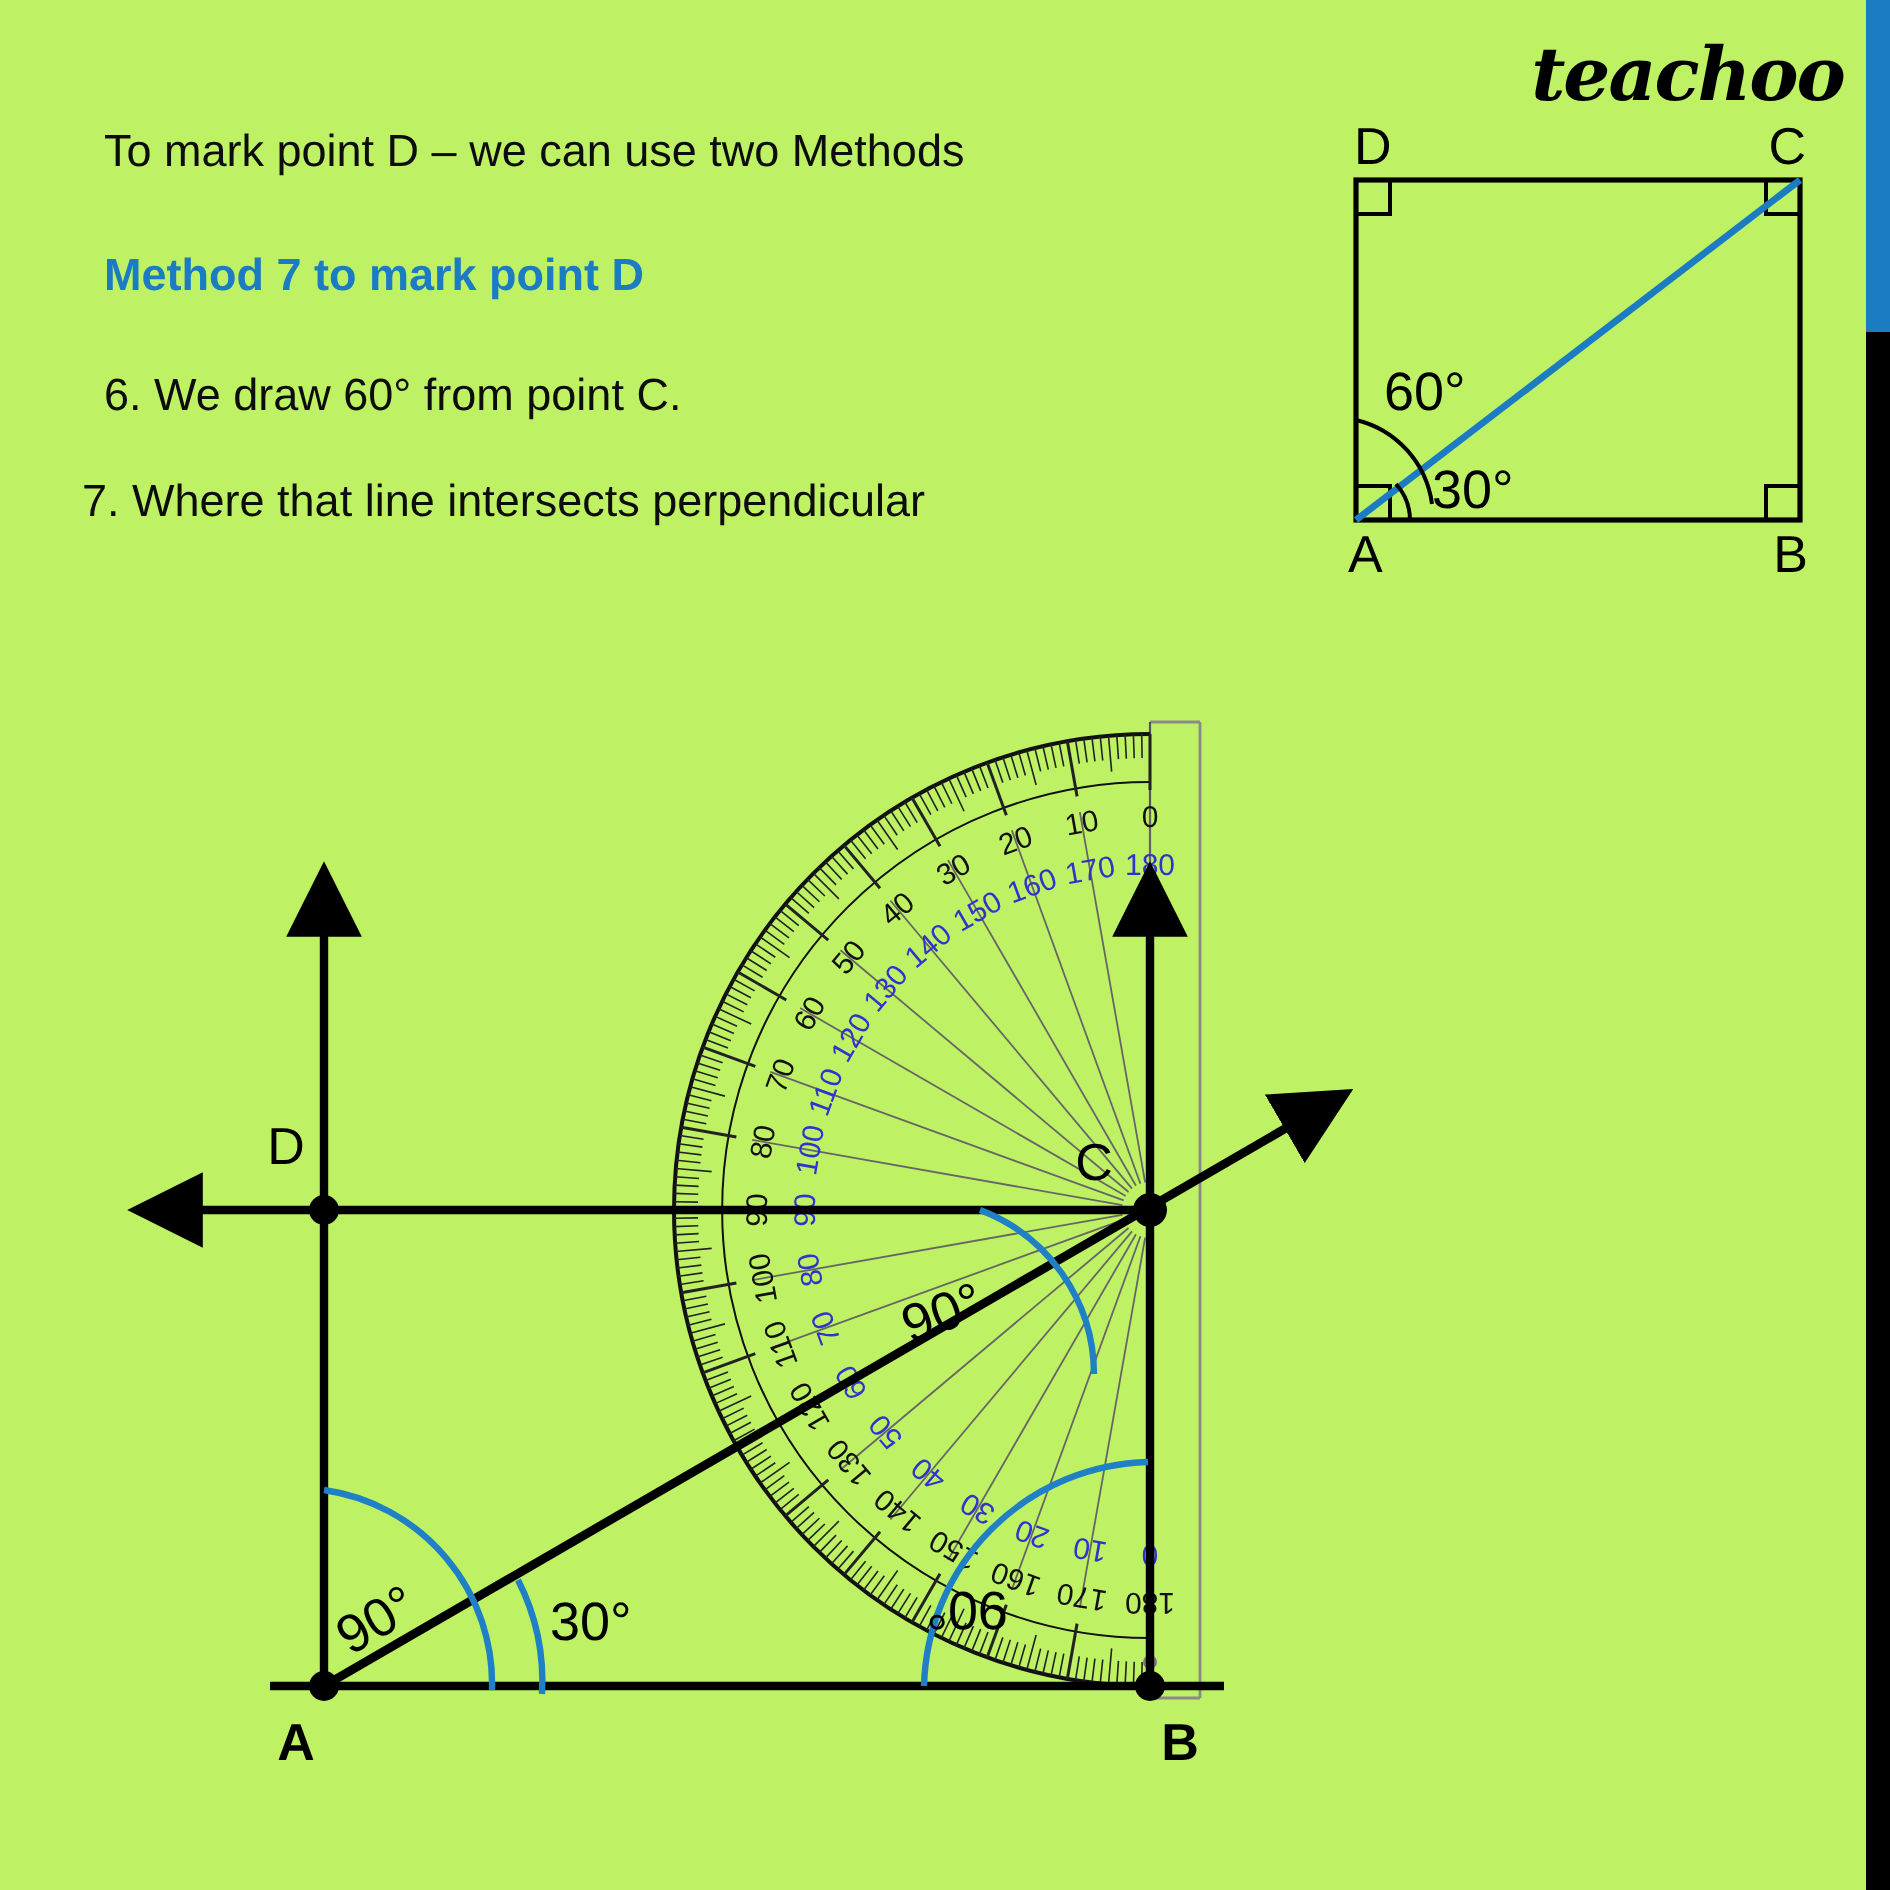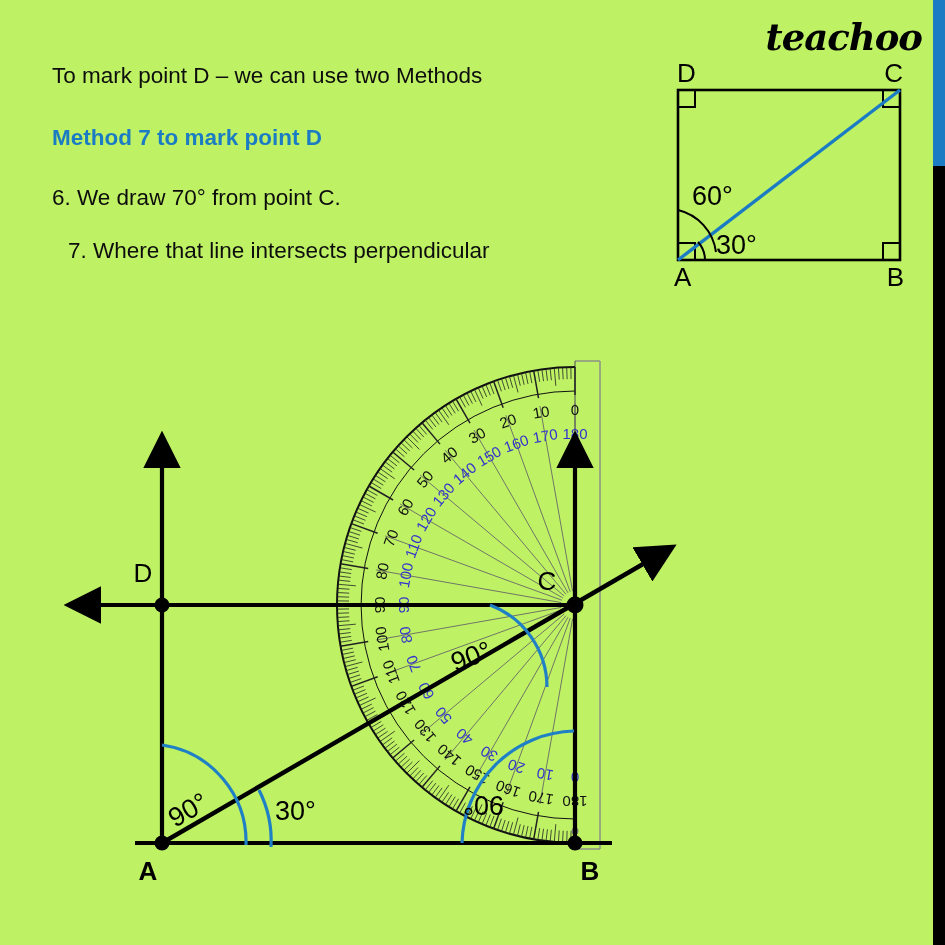--- a/index.html
+++ b/index.html
@@ -47,21 +47,21 @@
   .txt {
     position: absolute;
     color: #0d0d0d;
     font-size: 22.5px;
     line-height: 28px;
     white-space: nowrap;
   }
   #line-intro   { left: 52px; top: 62px; }
   #line-method  { left: 52px; top: 124px; color: #1B7CC4; font-weight: bold; }
   #line-step6   { left: 52px; top: 184px; }
-  #line-step7   { left: 68px; top: 237px; text-align: center; }
+  #line-step7   { left: 41px; top: 237px; text-align: center; }
   #line-step7b  { left: 80px; top: 292px; }
 
   
   #rect-diagram {
     position: absolute;
     left: 660px;
     top: 62px;
     width: 270px;
     height: 232px;
   }
@@ -89,21 +89,21 @@
 
 <div id="page">
 
   <div class="edge-bar" id="edge-blue"></div>
   <div class="edge-bar" id="edge-black"></div>
 
   <div id="logo">teachoo</div>
 
   <div class="txt" id="line-intro">To mark point D – we can use two Methods</div>
   <div class="txt" id="line-method">Method 7 to mark point D</div>
-  <div class="txt" id="line-step6">6. We draw 70° from point C.</div>
+  <div class="txt" id="line-step6">6. We draw 60° from point C.</div>
   <div class="txt" id="line-step7">7. Where that line intersects perpendicular</div>
 
   <div id="rect-diagram">
     <svg width="270" height="232" viewBox="0 0 270 232">
 
       <rect x="18" y="28" width="222" height="170" fill="none" stroke="#000000" stroke-width="2.6"></rect>
 
       <polyline points="18,45 35,45 35,28" fill="none" stroke="#000000" stroke-width="2"></polyline>
       <polyline points="240,45 223,45 223,28" fill="none" stroke="#000000" stroke-width="2"></polyline>
       <polyline points="18,181 35,181 35,198" fill="none" stroke="#000000" stroke-width="2"></polyline>

